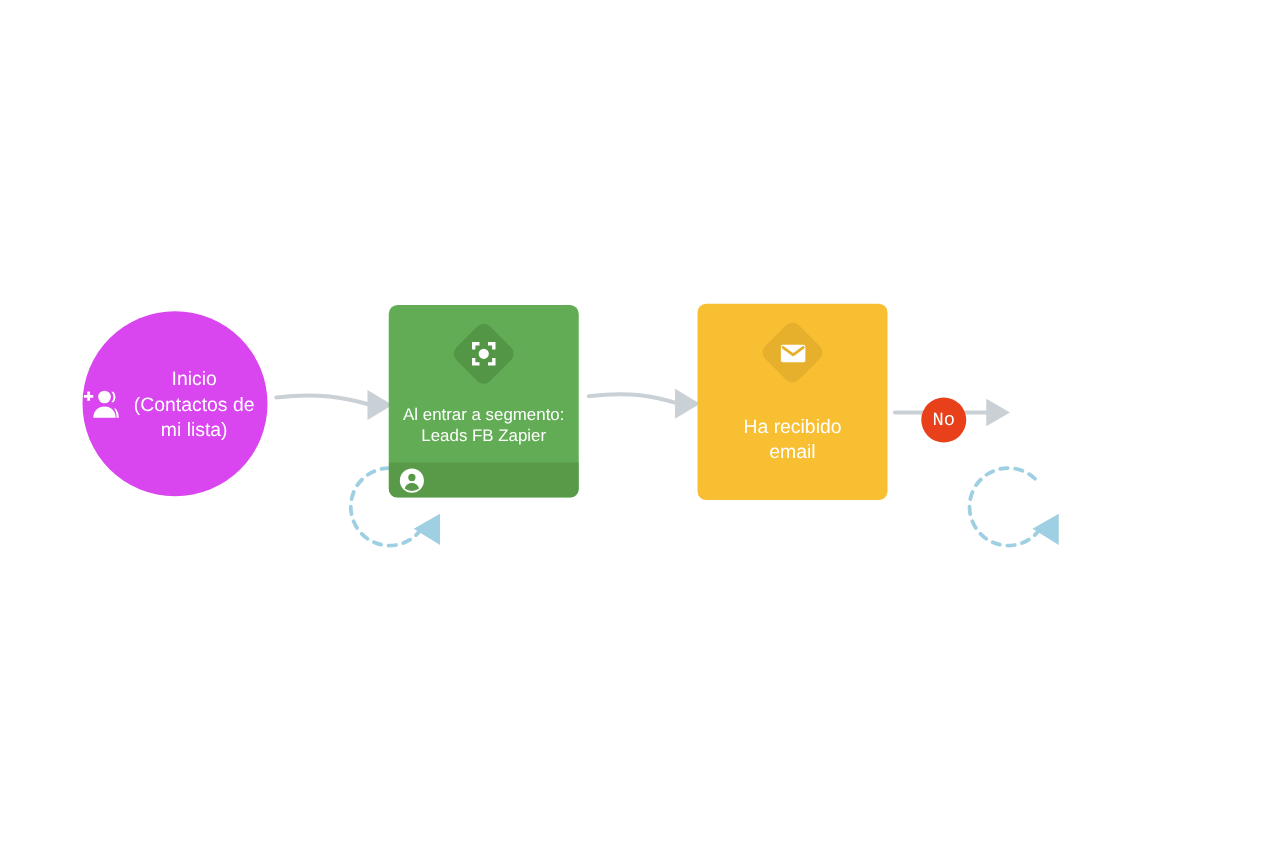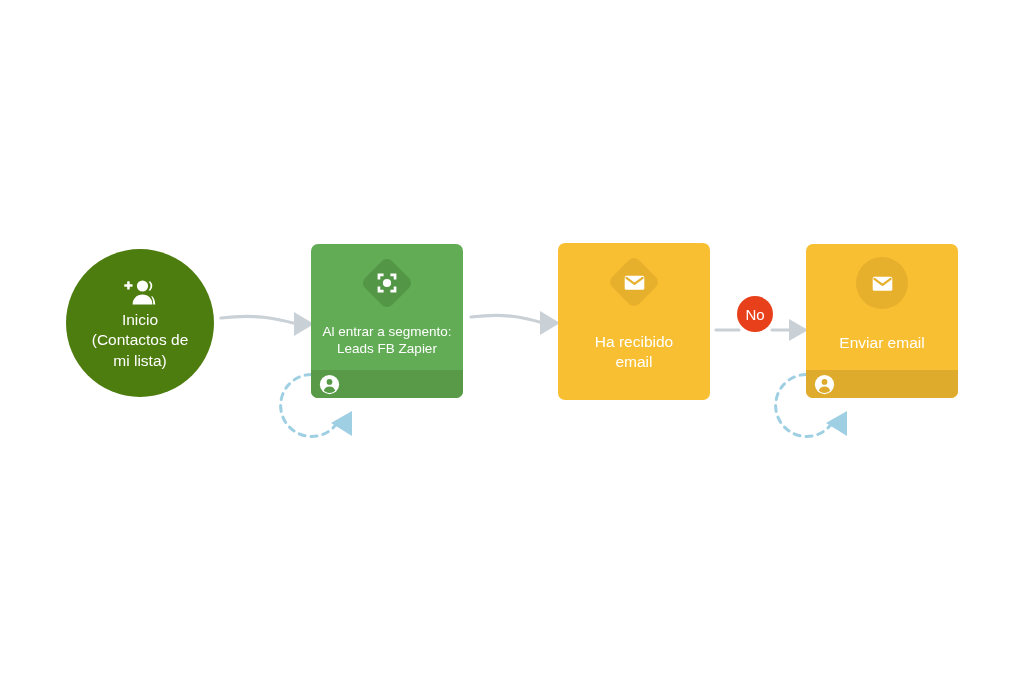--- a/index.html
+++ b/index.html
@@ -34,23 +34,22 @@
   }
 
   
   .start-node {
     position: absolute;
     left: 66px;
     top: 249px;
     width: 148px;
     height: 148px;
     border-radius: 50%;
-    background: #4d7c0f;
-    display: flex;
-    flex-direction: column;
+    background: #d946ef;
+    display: flex;
     align-items: center;
     justify-content: center;
     box-sizing: border-box;
     padding-top: 4px;
   }
   .start-node .node-icon {
     width: 34px;
     height: 26px;
     margin-bottom: 5px;
     display: block;
@@ -230,37 +229,18 @@
         <svg width="25" height="25" viewBox="0 0 24 24" xmlns="http://www.w3.org/2000/svg">
           <rect x="2.6" y="5.6" width="18.8" height="13.4" rx="1.5" fill="#ffffff"></rect>
           <path d="M 4.2 7.6 L 12 13.4 L 19.8 7.6" stroke="#e7b02c" stroke-width="2.1" fill="none" stroke-linecap="round" stroke-linejoin="round"></path>
         </svg>
       </div>
       <div class="step-label">Ha recibido
 email</div>
     </div>
   </div>
 
-  <div class="branch-badge" style="left:737px; top:296px;">
+  <div class="branch-badge" style="left:737px; top:318px;font-family:Liberation Mono, monospace;">
     <span>No</span>
   </div>
 
-  <div class="step-node" style="left:806px; top:244px; width:152px; height:154px; background:#f8bf33;">
-    <div class="step-body">
-      <div class="step-icon-holder">
-        <div class="holder-shape circle" style="background:#e7b02c;"></div>
-        <svg width="25" height="25" viewBox="0 0 24 24" xmlns="http://www.w3.org/2000/svg">
-          <rect x="2.6" y="5.6" width="18.8" height="13.4" rx="1.5" fill="#ffffff"></rect>
-          <path d="M 4.2 7.6 L 12 13.4 L 19.8 7.6" stroke="#e7b02c" stroke-width="2.1" fill="none" stroke-linecap="round" stroke-linejoin="round"></path>
-        </svg>
-      </div>
-      <div class="step-label">Enviar email</div>
-    </div>
-    <div class="step-footer" style="background:#dfab2d;">
-      <svg width="21" height="21" viewBox="0 0 24 24" xmlns="http://www.w3.org/2000/svg">
-        <circle cx="12" cy="12" r="11" fill="#ffffff"></circle>
-        <circle cx="12" cy="9.1" r="3.3" fill="#dfab2d"></circle>
-        <path d="M 5.4 19.2 C 6.3 15.9 8.9 14.2 12 14.2 C 15.1 14.2 17.7 15.9 18.6 19.2 A 11 11 0 0 1 5.4 19.2 Z" fill="#dfab2d"></path>
-      </svg>
-    </div>
-  </div>
 
 </div>
 
 </body></html>

